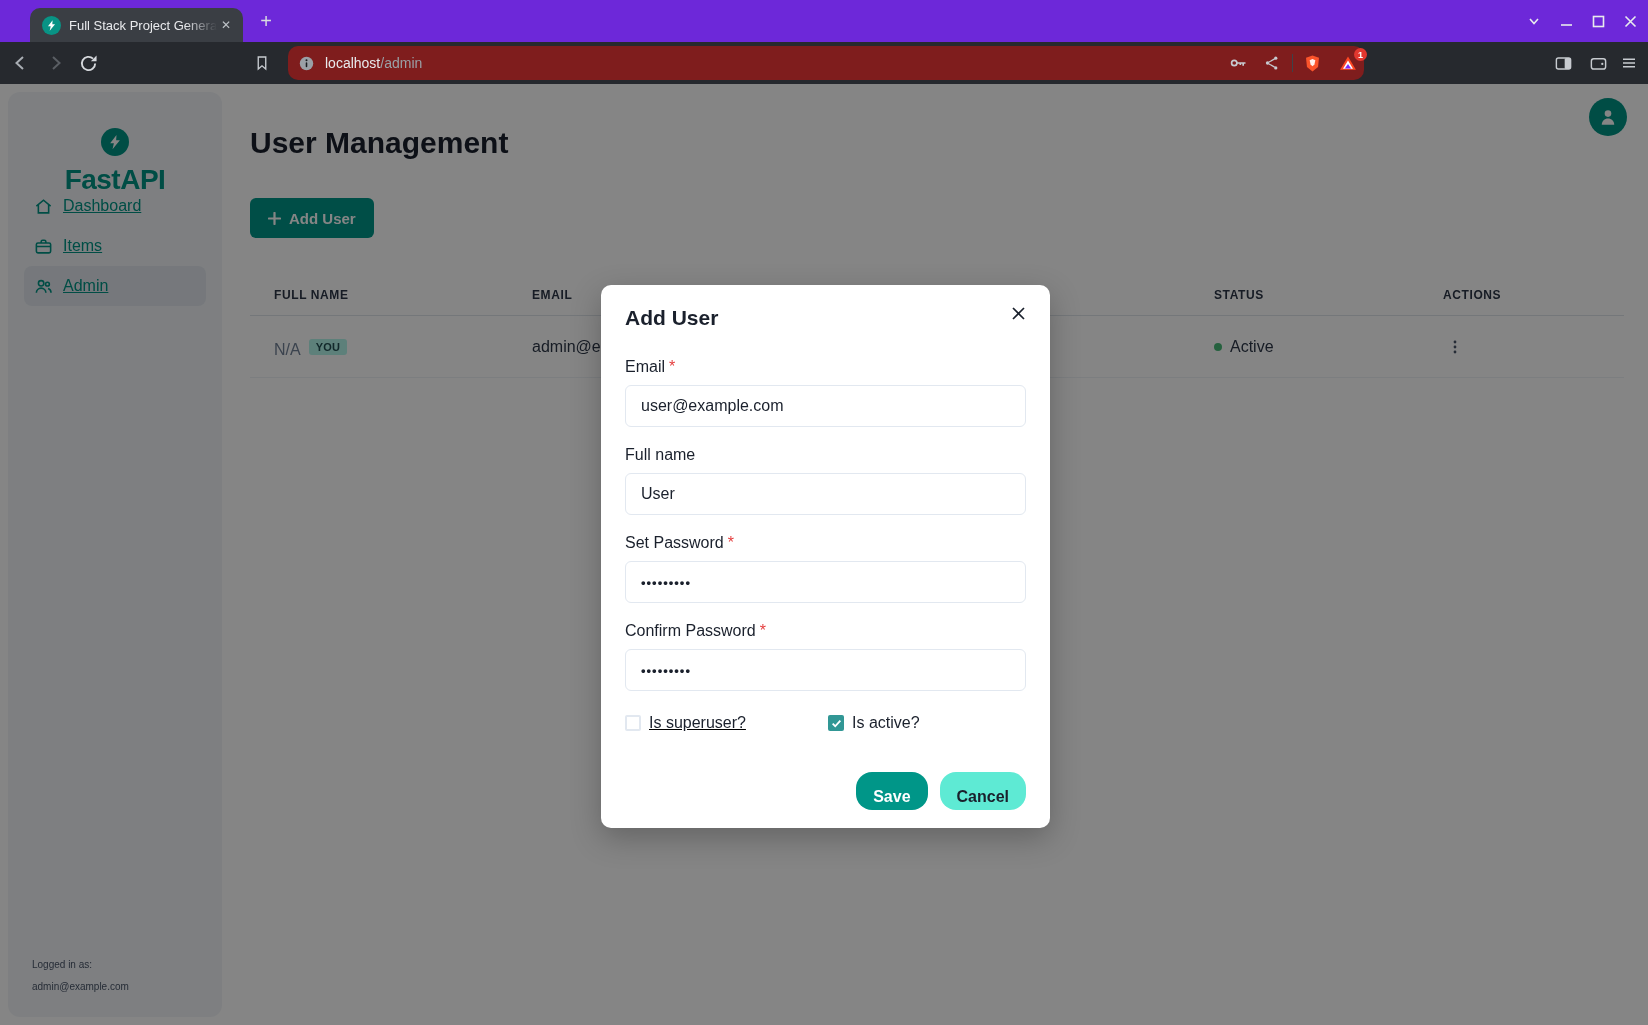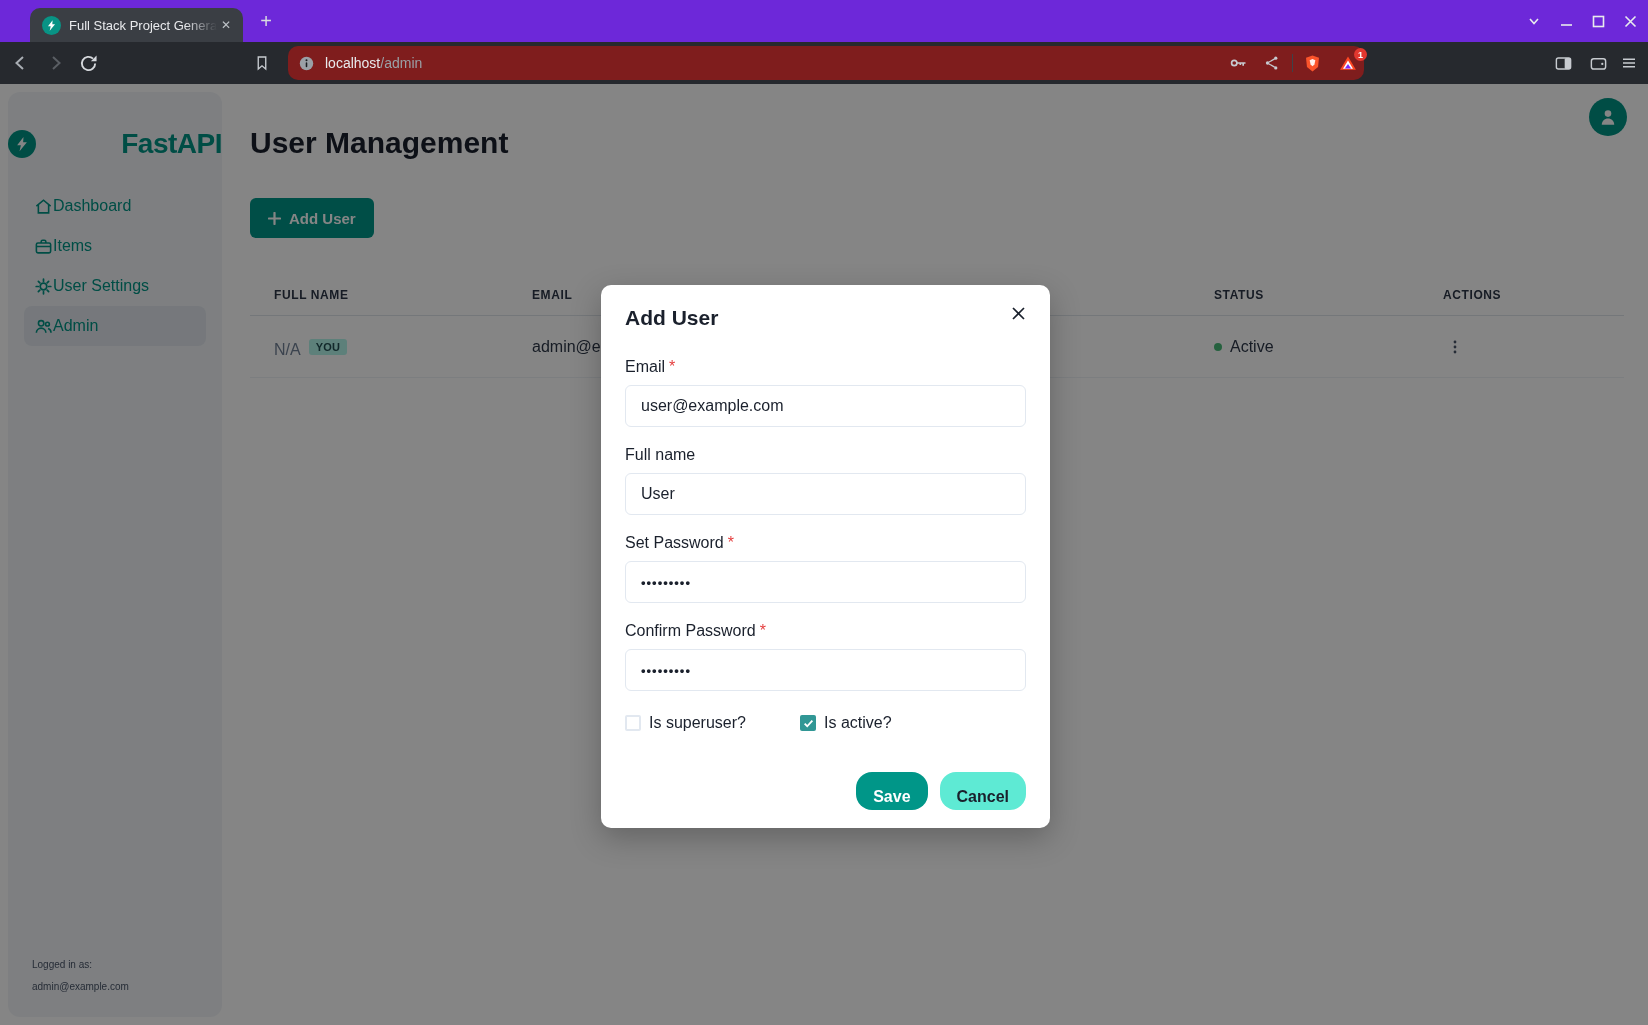--- a/index.html
+++ b/index.html
@@ -29,27 +29,27 @@
   .url-text .path { color:#9aa0a6; }
   .uicon { position:absolute; top:7px; width:20px; height:20px; display:flex; align-items:center; justify-content:center; }
   .udivider { position:absolute; left:1004px; top:8px; width:1px; height:18px; background:#3e4248; }
   .badge-1 { position:absolute; left:1066px; top:2px; min-width:13px; height:13px; border-radius:7px; background:#e2372f;
              color:#fff; font-size:9px; font-weight:bold; display:flex; align-items:center; justify-content:center; padding:0 3px; }
 
   
   .page { position:absolute; left:0; top:84px; width:1648px; height:941px; background:#ffffff; }
 
   .sidebar { position:absolute; left:8px; top:8px; width:214px; height:925px; background:#f1f4f8; border-radius:12px; }
-  .logo { position:absolute; left:0; top:36px; width:214px; display:flex; align-items:center; justify-content:space-between; gap:8px; }
+  .logo { position:absolute; left:0; top:36px; width:214px; display:flex; align-items:center; justify-content:flex-start; gap:8px;flex-direction:column; }
   .logo-circle { width:28px; height:28px; border-radius:50%; background:#009485; display:flex; align-items:center; justify-content:center; }
   .logo-circle svg { width:18px; height:18px; }
   .logo-text { font-size:28px; font-weight:700; letter-spacing:-0.5px; color:#009485; }
   .nav { position:absolute; left:16px; top:94px; width:182px; }
-  .nav-item { height:40px; display:flex; align-items:center; padding-left:10px; border-radius:8px;
-              color:#009485; font-size:16px; cursor:pointer; }
+  .nav-item { height:40px; display:flex; align-items:center; gap:10px; padding-left:10px; border-radius:8px;
+              color:#009485; font-size:16px; cursor:pointer;text-decoration:underline; }
   .nav-item.active { background:#e2e7ed; }
   .nav-item svg { width:19px; height:19px; flex:none; }
   .side-footer { position:absolute; left:24px; top:862px; font-size:10px; color:#4a5568; line-height:22px; }
 
   .avatar { position:absolute; left:1589px; top:14px; width:38px; height:38px; border-radius:50%;
             background:#009485; display:flex; align-items:center; justify-content:center; cursor:pointer; }
   .avatar svg { width:22px; height:22px; }
 
   .page-title { position:absolute; left:250px; top:42px; font-size:30px; font-weight:700; color:#1a202c; }
   .add-user-btn { position:absolute; left:250px; top:114px; height:40px; padding:0 18px; background:#009688; border:none;
@@ -78,21 +78,21 @@
                  align-items:center; justify-content:center; cursor:pointer; }
   .mform { margin-top:24px; }
   .frow { margin-top:16px; } .frow:first-child { margin-top:0; }
   .flabel { font-size:16px; color:#1a202c; line-height:24px; }
   .req { color:#e53e3e; margin-left:4px; }
   .finput { margin-top:6px; width:401px; height:42px; border:1px solid #e2e8f0; border-radius:6px;
             padding:0 15px; font-size:16px; color:#1a202c; font-family:inherit; outline:none; background:#fff; }
   .finput.pw { font-size:13px; font-weight:700; letter-spacing:1px; }
   .check-row { margin-top:20px; display:flex; align-items:center; height:24px; }
   .check-item { display:flex; align-items:center; gap:8px; cursor:pointer; }
-  .check-item.first { width:175px; }
+  .check-item.first { width:203px;text-decoration:underline; }
   .cbox { width:16px; height:16px; border-radius:2px; flex:none; }
   .cbox.unchecked { border:2px solid #e2e8f0; background:#fff; }
   .cbox.checked { background:#319795; display:flex; align-items:center; justify-content:center; }
   .clabel { font-size:16px; color:#1a202c; }
   .modal-btns { margin-top:37px; display:flex; justify-content:flex-end; gap:12px; }
   .btn { height:38px; border:none; border-radius:16px; font-size:16px; font-weight:700; font-family:inherit;
          padding:16px 17px; cursor:pointer; }
   .btn-save { background:#009688; color:#fff; }
   .btn-cancel { background:#5eead4; color:#1a202c; }
 
@@ -240,27 +240,20 @@
               <path d="M5.5 9.8 V20 h13 V9.8"></path>
             </svg>
           <span>Dashboard</span>
         </div>
         <div class="nav-item">
           <svg viewBox="0 0 24 24" fill="none" stroke="#009485" stroke-width="2">
               <rect x="3" y="7.5" width="18" height="12.5" rx="2"></rect>
               <path d="M9 7.5 V6 a2 2 0 0 1 2 -2 h2 a2 2 0 0 1 2 2 v1.5 M3 12 h18"></path>
             </svg>
           <span>Items</span>
-        </div>
-        <div class="nav-item">
-          <svg viewBox="0 0 24 24" fill="none" stroke="#009485" stroke-width="2.2" stroke-linecap="round">
-            <circle cx="12" cy="12" r="4.2"></circle>
-            <path d="M12 2.8 v2.6 M12 18.6 v2.6 M21.2 12 h-2.6 M5.4 12 H2.8 M18.5 5.5 l-1.9 1.9 M7.4 16.6 l-1.9 1.9 M18.5 18.5 l-1.9 -1.9 M7.4 7.4 L5.5 5.5"></path>
-          </svg>
-          <span>User Settings</span>
         </div>
         <div class="nav-item active">
           <svg viewBox="0 0 24 24" fill="none" stroke="#009485" stroke-width="2">
               <circle cx="9" cy="8" r="3.4"></circle>
               <path d="M3 20 c0 -3.3 2.7 -6 6 -6 s6 2.7 6 6"></path>
               <circle cx="17" cy="9" r="2.4"></circle>
               <path d="M17.8 14.6 c2.3 0.7 3.7 2.7 3.7 5.2"></path>
             </svg>
           <span>Admin</span>
         </div>

